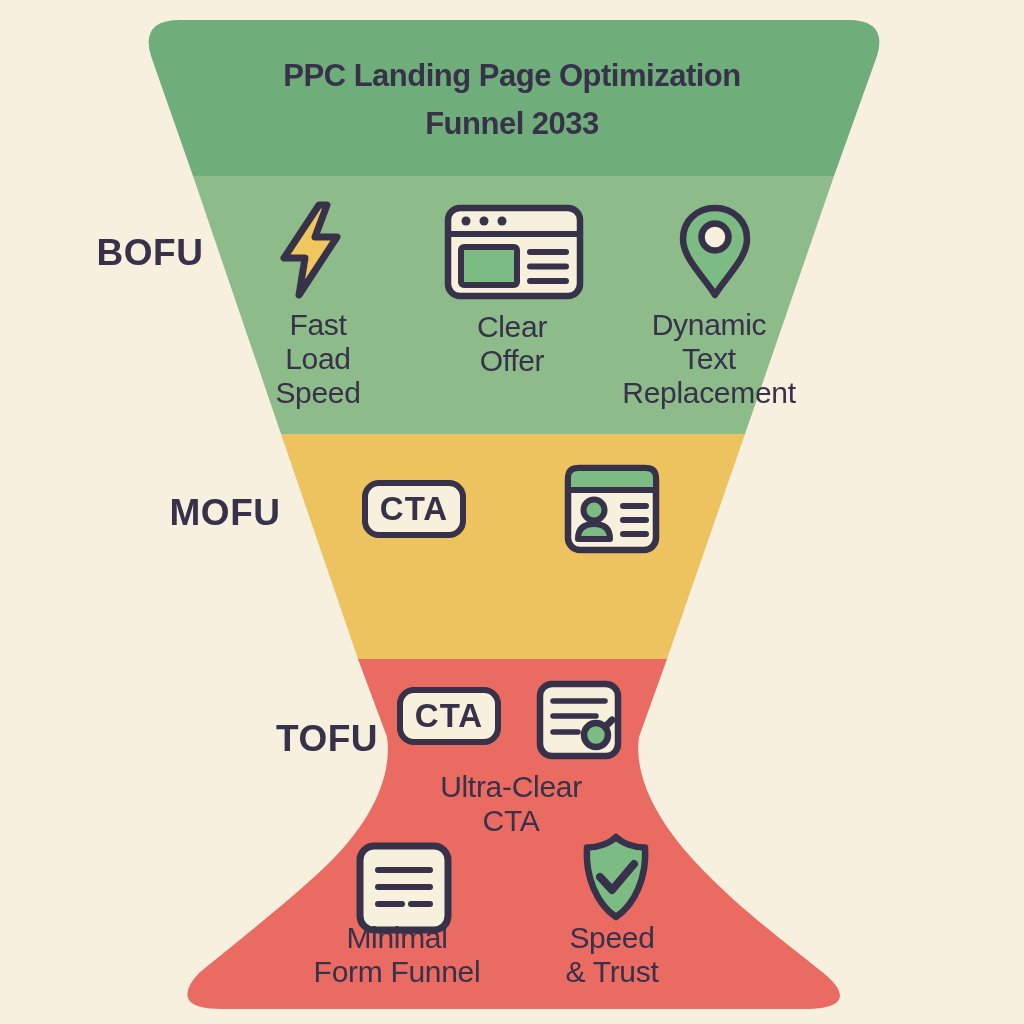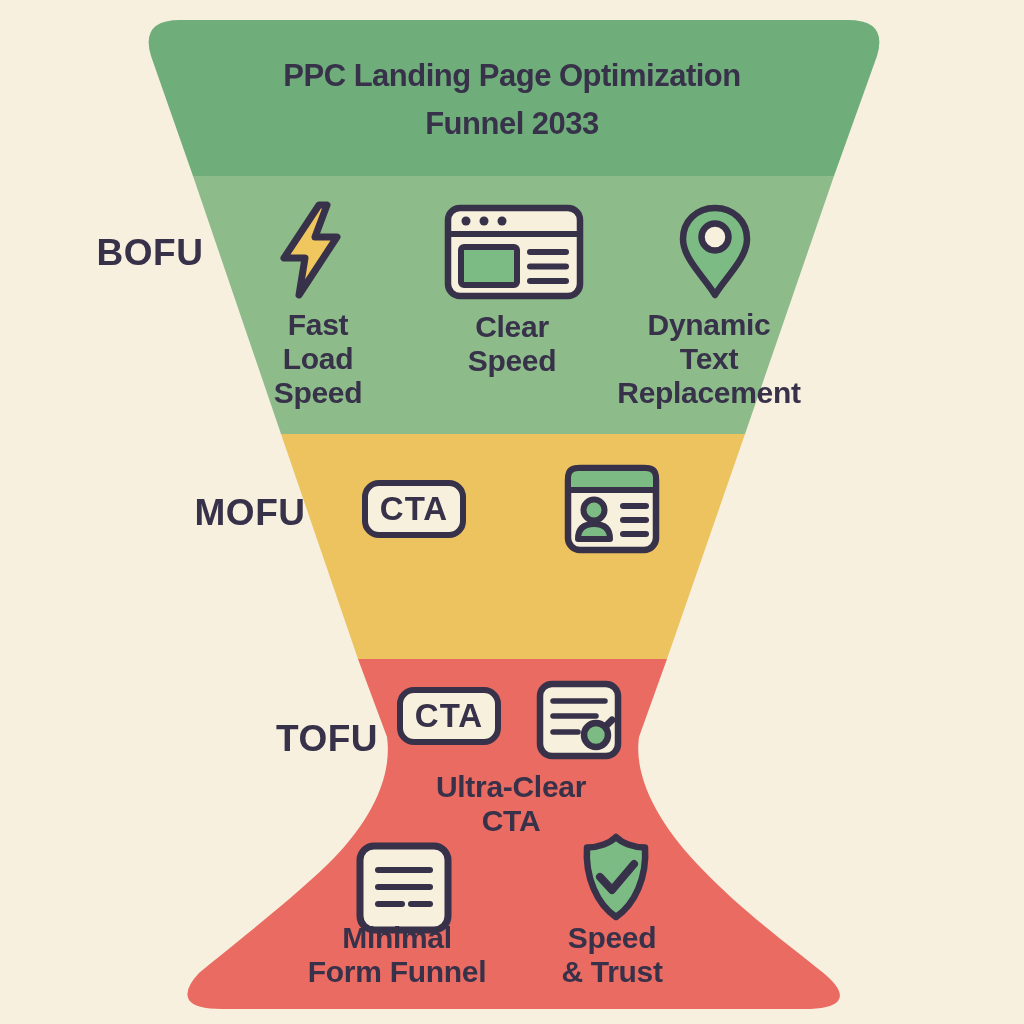--- a/index.html
+++ b/index.html
@@ -25,21 +25,21 @@
   .title-block{
     left:152px;top:52px;width:720px;text-align:center;
     font-size:31px;font-weight:700;line-height:48px;letter-spacing:-0.5px;
     color:var(--ink);
   }
   .stage-label{
     width:130px;text-align:center;font-size:37px;font-weight:700;
     letter-spacing:0.5px;color:var(--ink);
   }
   .item-label{
-    text-align:center;font-size:30px;font-weight:700;line-height:34px;
+    text-align:center;font-size:30px;font-weight:400;line-height:34px;
     white-space:pre-line;color:var(--ink);letter-spacing:-0.3px;
   }
   .cta-badge{
     box-sizing:border-box;border:6px solid var(--ink);border-radius:17px;
     background:var(--icon-cream);display:flex;align-items:center;justify-content:center;
     font-size:33px;font-weight:700;letter-spacing:1px;color:var(--ink);
   }
   svg{display:block;}
 </style>
 </head>
@@ -63,21 +63,21 @@
              C 367,826 393,780 387,737
              Z" fill="var(--bofu-red)"></path>
   </svg>
 
   <div class="abs title-block">
     <div>PPC Landing Page Optimization</div>
     <div>Funnel 2033</div>
   </div>
 
   <div class="abs stage-label" style="left:85px;top:232px;">BOFU</div>
-  <div class="abs stage-label" style="left:185px;top:492px;">MOFU</div>
+  <div class="abs stage-label" style="left:160px;top:492px;">MOFU</div>
   <div class="abs stage-label" style="left:262px;top:718px;">TOFU</div>
 
   <svg class="abs" style="left:270px;top:200px;" width="80" height="100" viewBox="0 0 80 100">
     <path d="M49,5 L14,58 L35,58 L29,95 L67,37 L45,37 L57,5 Z" fill="var(--bolt-yellow)" stroke="var(--ink)" stroke-width="7" stroke-linejoin="round"></path>
   </svg>
 
   <svg class="abs" style="left:444px;top:204px;" width="140" height="96" viewBox="0 0 140 96">
     <rect x="4" y="4" width="132" height="88" rx="12" fill="var(--icon-cream)" stroke="var(--ink)" stroke-width="6.5"></rect>
     <line x1="4" y1="30" x2="136" y2="30" stroke="var(--ink)" stroke-width="6"></line>
     <circle cx="22" cy="17" r="4.5" fill="var(--ink)"></circle>
@@ -91,21 +91,21 @@
 
   <svg class="abs" style="left:676px;top:202px;" width="78" height="100" viewBox="0 0 78 100">
     <path d="M39,6 C57.5,6 71,19.5 71,37 C71,57 48,77 39,93 C30,77 7,57 7,37 C7,19.5 20.5,6 39,6 Z" fill="var(--icon-green)" stroke="var(--ink)" stroke-width="6.5" stroke-linejoin="round"></path>
     <circle cx="39" cy="35" r="13.5" fill="var(--icon-cream)" stroke="var(--ink)" stroke-width="6.5"></circle>
   </svg>
 
   <div class="abs item-label" style="left:218px;top:308px;width:200px;">Fast
 Load
 Speed</div>
   <div class="abs item-label" style="left:412px;top:310px;width:200px;">Clear
-Speed</div>
+Offer</div>
   <div class="abs item-label" style="left:594px;top:308px;width:230px;">Dynamic
 Text
 Replacement</div>
 
   <div class="abs cta-badge" style="left:362px;top:480px;width:104px;height:58px;">CTA</div>
 
   <svg class="abs" style="left:564px;top:464px;" width="96" height="90" viewBox="0 0 96 90">
     <rect x="4" y="4" width="88" height="82" rx="12" fill="var(--icon-cream)" stroke="var(--ink)" stroke-width="6.5"></rect>
     <path d="M14,4 H82 Q92,4 92,14 V26 H4 V14 Q4,4 14,4 Z" fill="var(--icon-green)" stroke="var(--ink)" stroke-width="6"></path>
     <circle cx="30" cy="46" r="10.5" fill="var(--icon-green)" stroke="var(--ink)" stroke-width="6"></circle>

